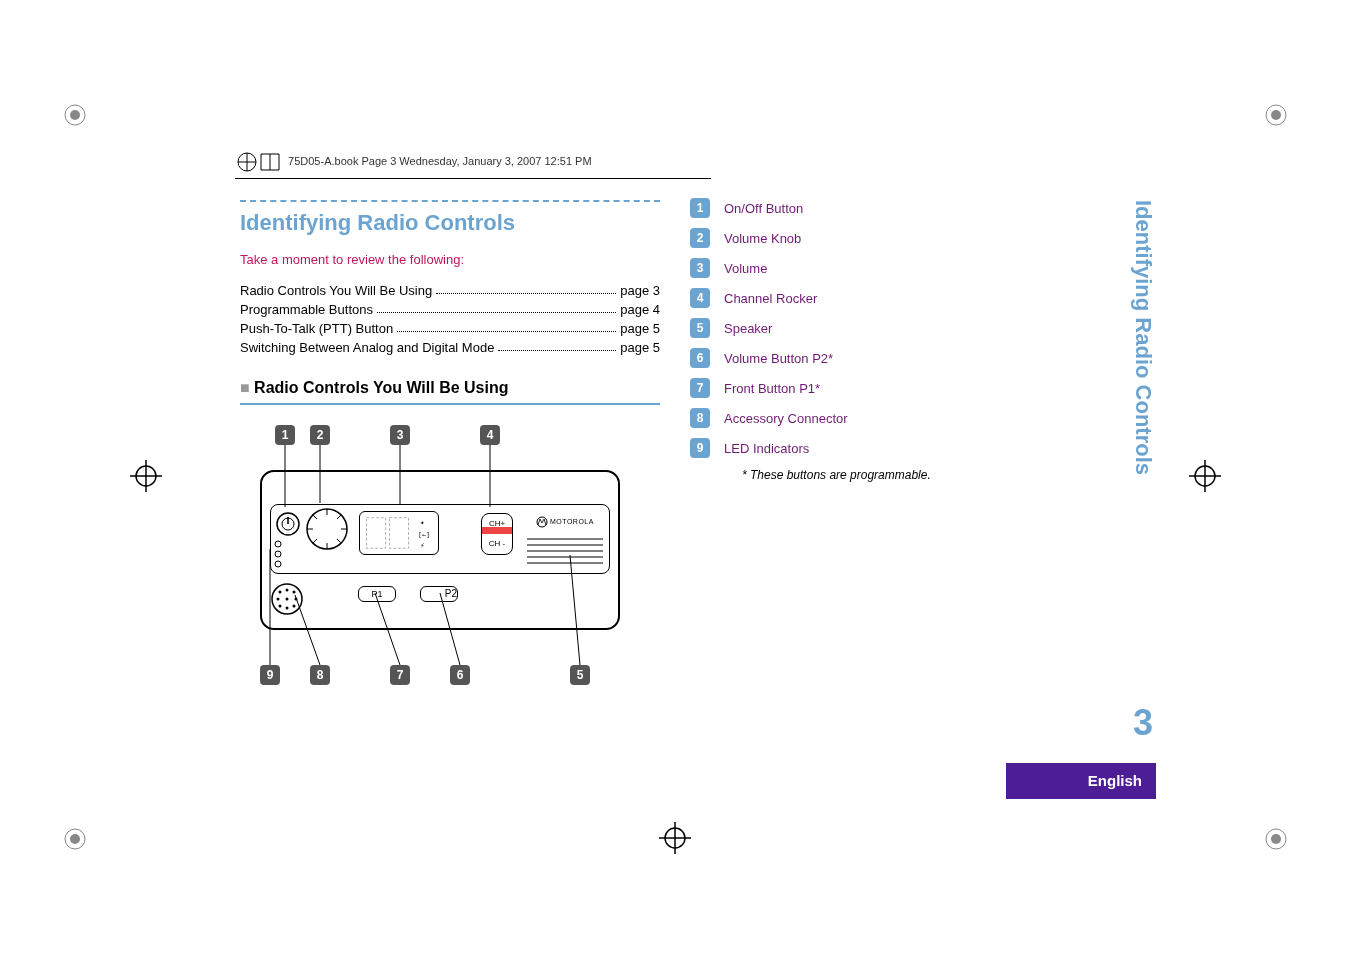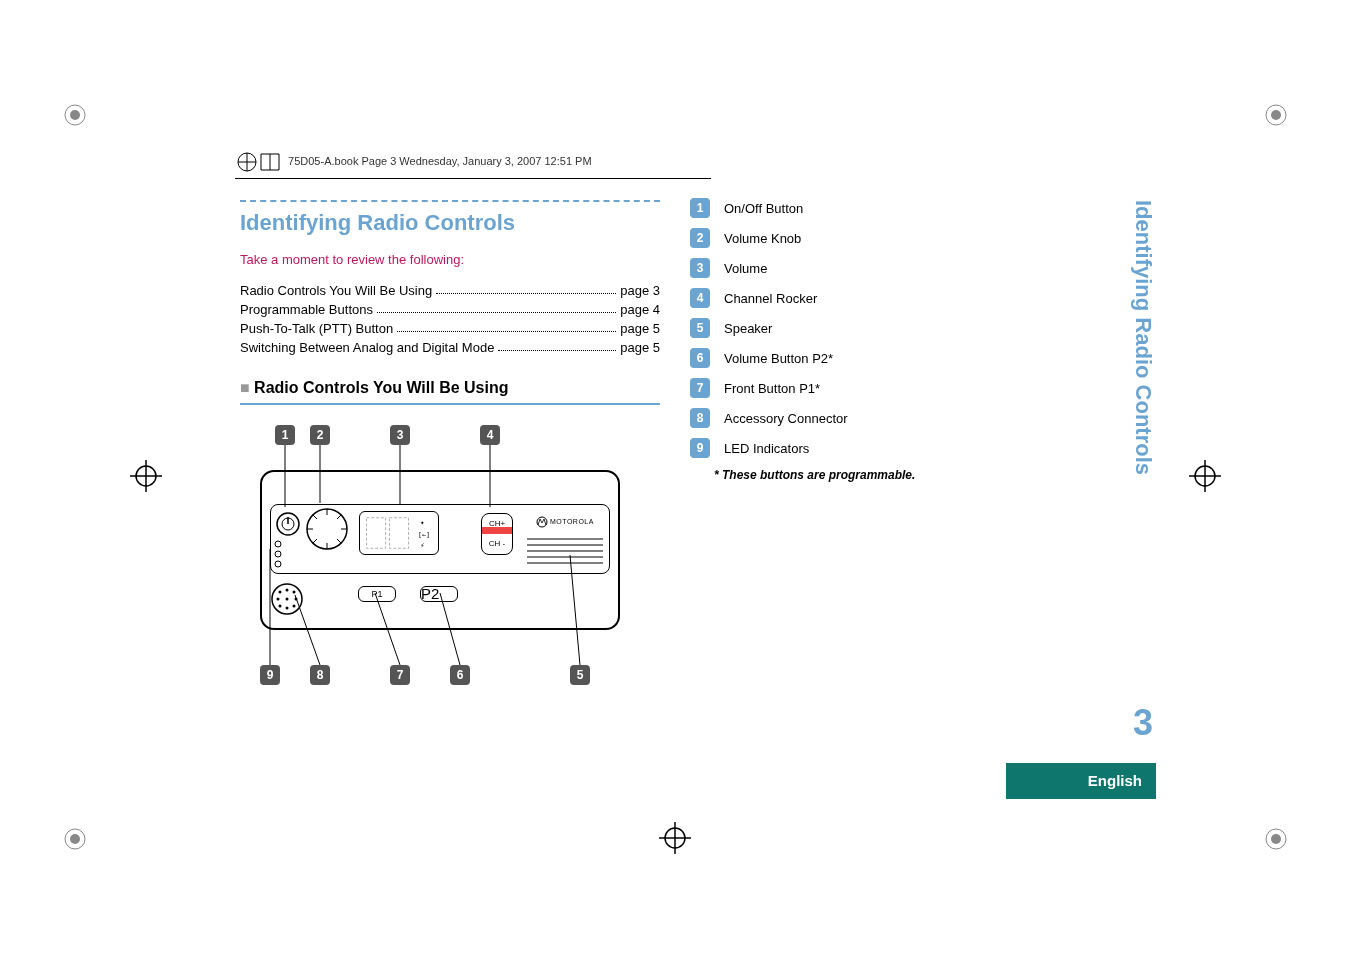--- a/index.html
+++ b/index.html
@@ -162,29 +162,28 @@
       border-radius: 4px;
       text-align: center;
       font-size: 12px;
       line-height: 20px;
       font-weight: bold;
       margin-right: 14px;
       flex-shrink: 0;
     }
     .control-label {
       font-size: 13px;
-      color: #000000;
+      color: #701a75;
     }
     .note-text {
       font-size: 12px;
       font-style: italic;
       color: #000;
-      margin-left: 24px;
+      margin-left: 52px;
       margin-top: 4px;
-      font-weight: bold;
     }
     .side-tab {
       position: absolute;
       right: 195px;
       top: 200px;
       width: 30px;
       height: 340px;
       writing-mode: vertical-rl;
       font-size: 22px;
       font-weight: bold;
@@ -198,21 +197,21 @@
       font-size: 36px;
       font-weight: bold;
       color: #6ba4d0;
     }
     .lang-box {
       position: absolute;
       right: 195px;
       bottom: 155px;
       width: 150px;
       height: 36px;
-      background: #0f766e;
+      background: #4c1d95;
       color: #fff;
       text-align: right;
       padding-right: 14px;
       font-size: 15px;
       font-weight: bold;
       line-height: 36px;
     }
     .callout-line {
       stroke: #000;
       stroke-width: 1;
@@ -373,21 +372,21 @@
           <circle cx="8" cy="17" r="1.5"></circle>
               <circle cx="17" cy="17" r="1.5"></circle>
               <circle cx="26" cy="17" r="1.5"></circle>
           <circle cx="10" cy="24" r="1.5"></circle>
               <circle cx="17" cy="26" r="1.5"></circle>
               <circle cx="24" cy="24" r="1.5"></circle>
             </g>
         </svg>
 
         <div style="position:absolute;left:96px;top:114px;width:38px;height:16px;border:1.5px solid #000;border-radius:6px;font-size:9px;text-align:center;line-height:14px">P1</div>
-        <div style="position:absolute;left:158px;top:114px;width:38px;height:16px;border:1.5px solid #000;border-radius:6px;font-size:15px;text-align:left;line-height:14px">P2</div>
+        <div style="position:absolute;left:158px;top:114px;width:38px;height:16px;border:1.5px solid #000;border-radius:6px;font-size:10px;text-align:right;line-height:14px">P2</div>
       </div>
 
       <svg style="position:absolute;top:0;left:0;width:100%;height:100%;pointer-events:none">
         <line class="callout-line" x1="45" y1="20" x2="45" y2="82"></line>
         <line class="callout-line" x1="80" y1="20" x2="80" y2="78"></line>
         <line class="callout-line" x1="160" y1="20" x2="160" y2="80"></line>
         <line class="callout-line" x1="250" y1="20" x2="250" y2="82"></line>
         <line class="callout-line" x1="30" y1="240" x2="30" y2="124"></line>
         <line class="callout-line" x1="80" y1="240" x2="55" y2="170"></line>
         <line class="callout-line" x1="160" y1="240" x2="135" y2="168"></line>

